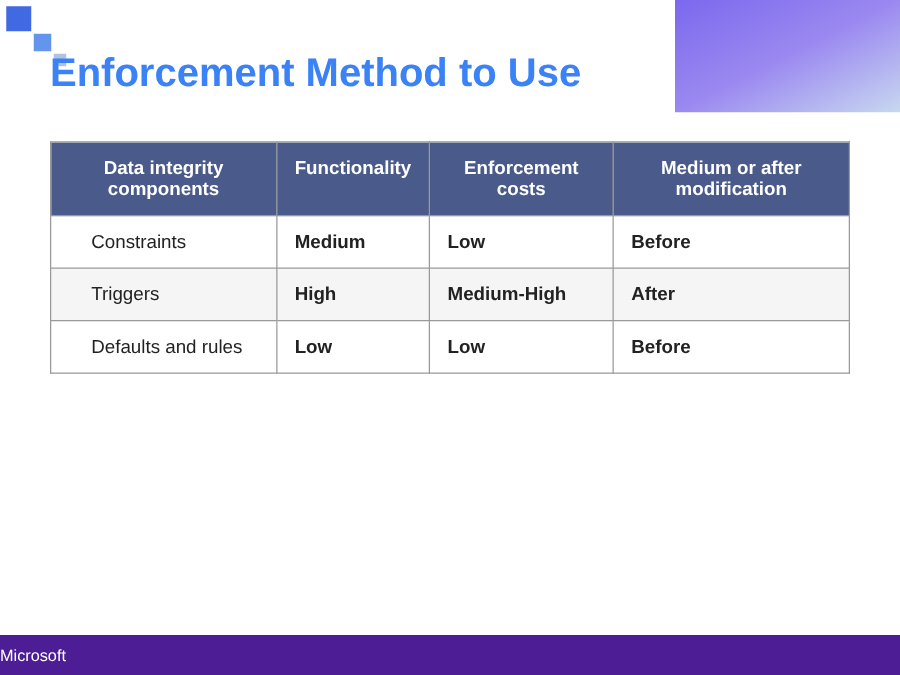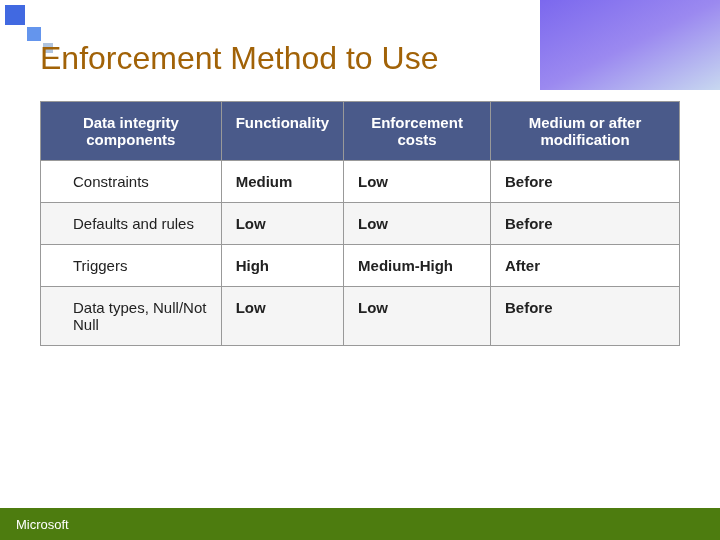--- a/index.html
+++ b/index.html
@@ -64,23 +64,23 @@
     }
 
     .content {
       position: relative;
       z-index: 1;
       padding: 40px 40px 20px 40px;
     }
 
     h1 {
       font-size: 32px;
-      font-weight: normal;
-      color: #a16207;
-      margin-bottom: 24px;
+      font-weight: bold;
+      color: #3b82f6;
+      margin-bottom: 36px;
     }
 
     table {
       width: 100%;
       border-collapse: collapse;
       border: 1px solid #999;
     }
 
     th, td {
       border: 1px solid #999;
@@ -118,24 +118,23 @@
       padding-left: 32px;
     }
 
     
     .footer {
       position: absolute;
       bottom: 0;
       left: 0;
       width: 720px;
       height: 32px;
-      background: #4d7c0f;
+      background: #4c1d95;
       display: flex;
       align-items: center;
-      padding-left: 16px;
     }
 
     .footer-text {
       color: #ffffff;
       font-size: 13px;
     }
   </style>
 </head>
 <body>
 
@@ -162,33 +161,27 @@
       </tr>
     </thead>
     <tbody>
       <tr>
         <td>Constraints</td>
         <td>Medium</td>
         <td>Low</td>
         <td>Before</td>
       </tr>
       <tr>
-        <td>Defaults and rules</td>
-        <td>Low</td>
-        <td>Low</td>
-        <td>Before</td>
-      </tr>
-      <tr>
         <td>Triggers</td>
         <td>High</td>
         <td>Medium-High</td>
         <td>After</td>
       </tr>
       <tr>
-        <td>Data types, Null/Not Null</td>
+        <td>Defaults and rules</td>
         <td>Low</td>
         <td>Low</td>
         <td>Before</td>
       </tr>
     </tbody>
   </table>
 </div>
 
 <div class="footer">
   <span class="footer-text">Microsoft</span>

